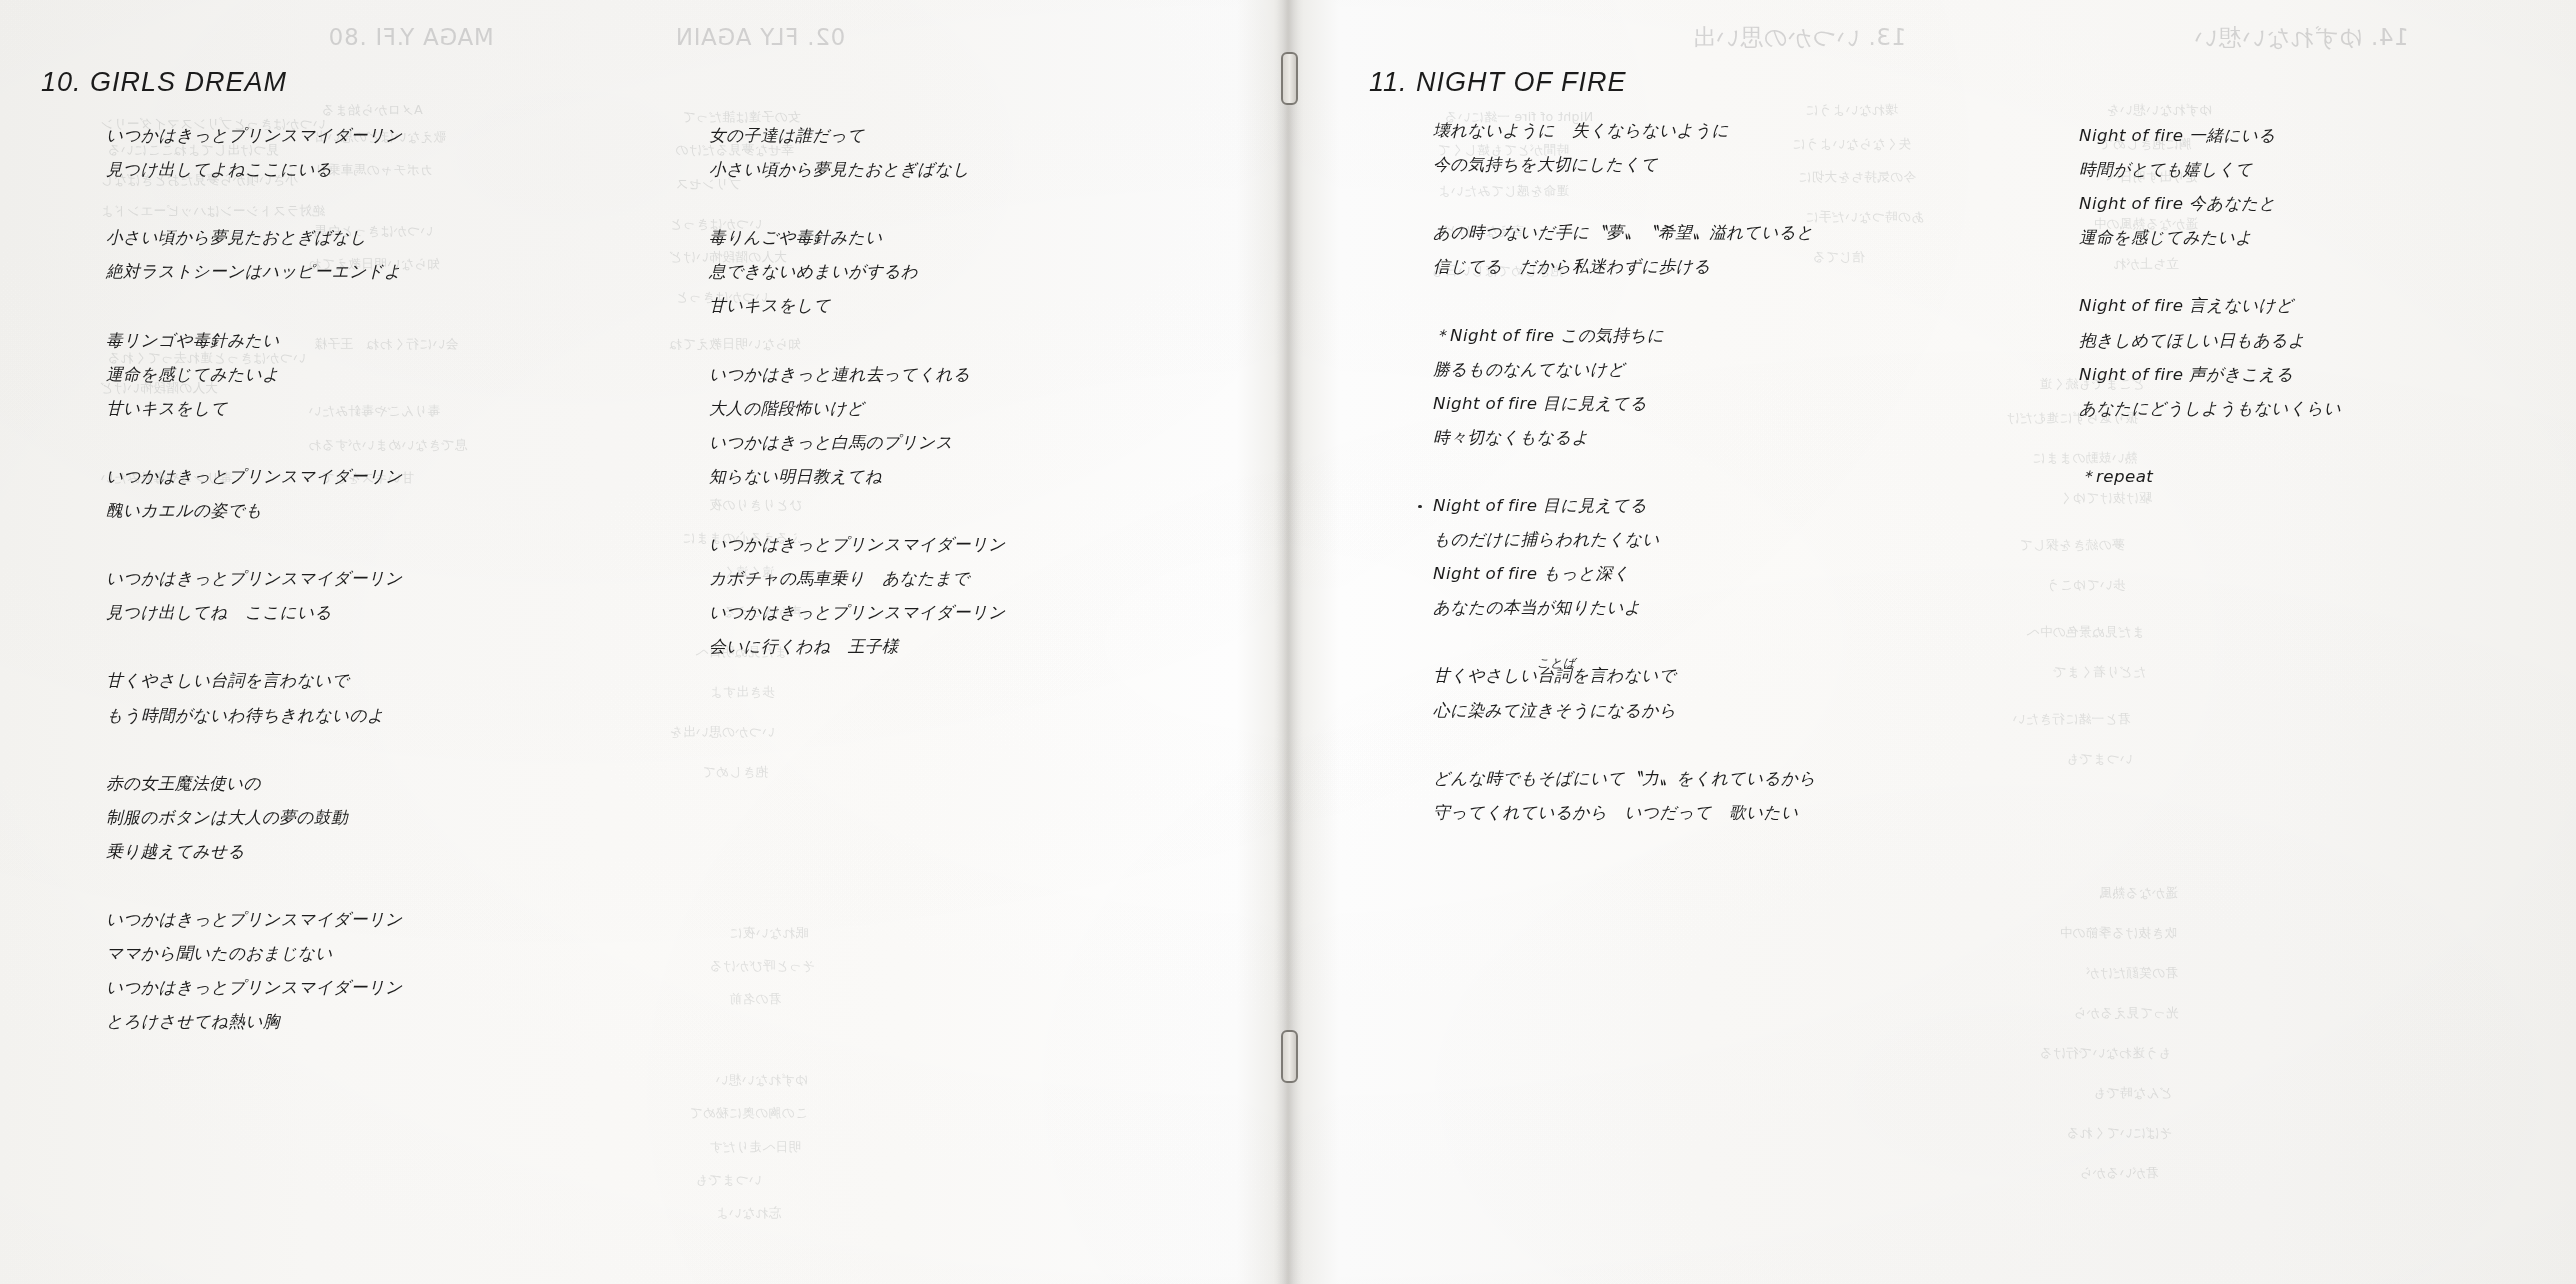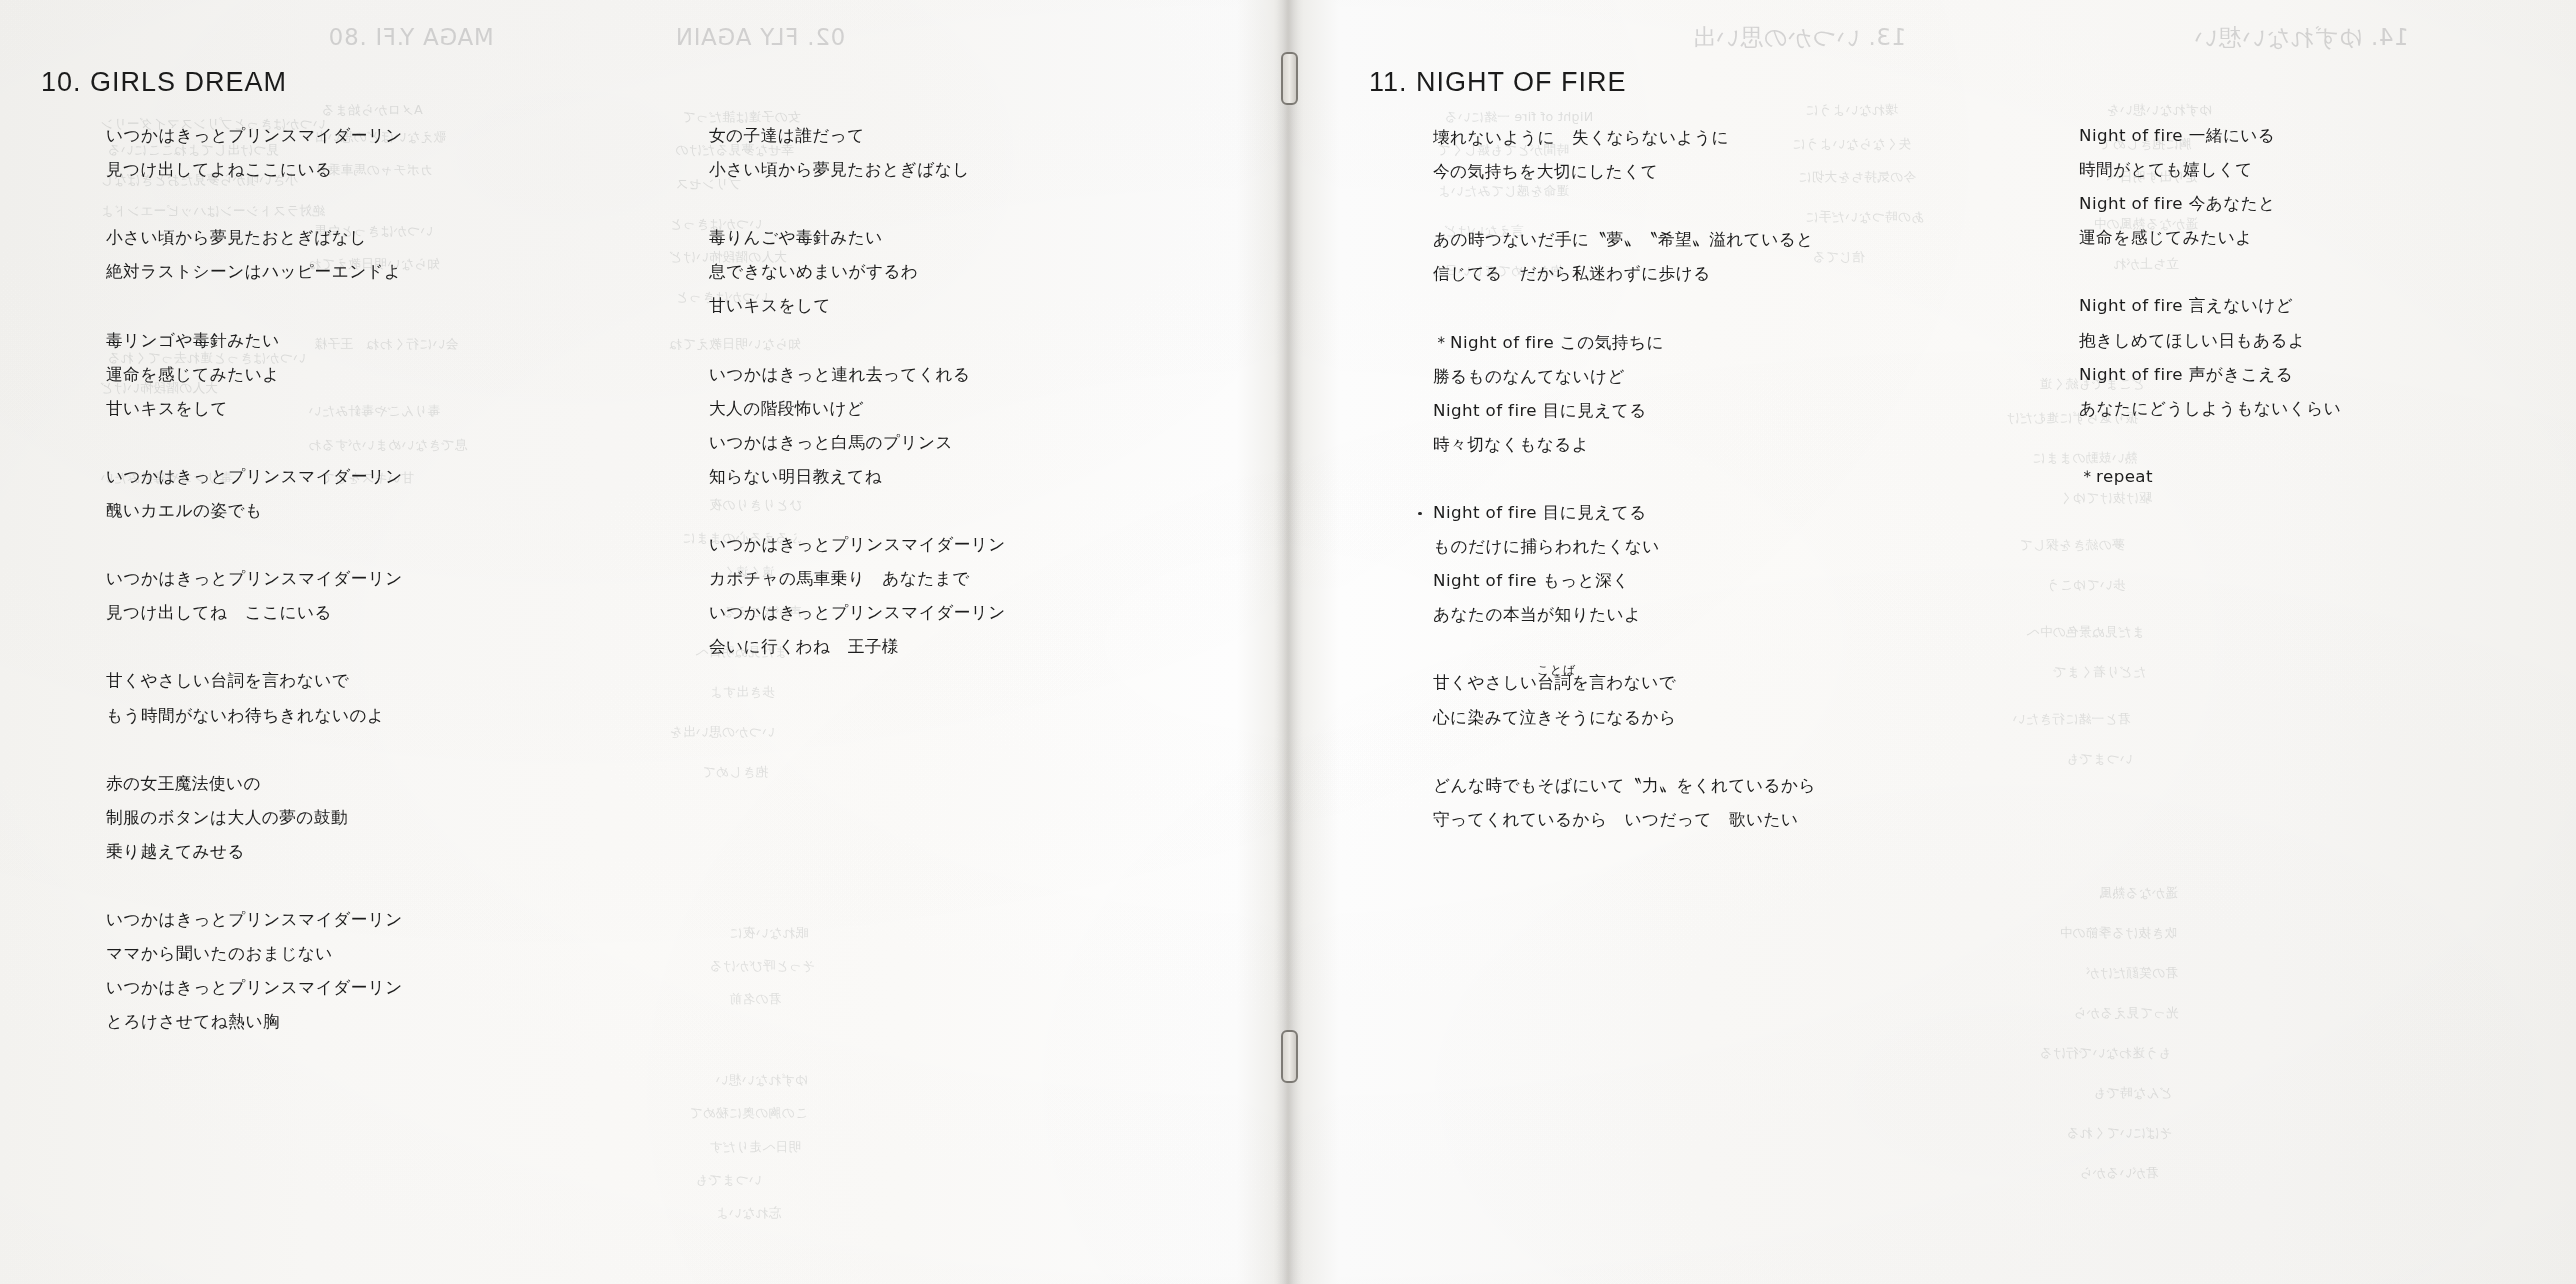--- a/index.html
+++ b/index.html
@@ -80,20 +80,21 @@
     font-size: 23px;
     color: rgba(80, 82, 88, 0.22);
     letter-spacing: 0.7px;
   }
 
   
   .page {
     position: absolute;
     top: 0;
     height: 1284px;
+    font-style: italic;
   }
   .page.left  { left: 0;     width: 1274px; }
   .page.right { left: 1303px; width: 1273px; }
 
   .song-title {
     position: absolute;
     font-size: 27px;
     font-weight: 400;
     letter-spacing: 1px;
     color: #1b1b1b;
@@ -281,21 +282,21 @@
         <div class="lyric-line">いつかはきっとプリンスマイダーリン</div>
         <div class="lyric-line">カボチャの馬車乗り　あなたまで</div>
         <div class="lyric-line">いつかはきっとプリンスマイダーリン</div>
         <div class="lyric-line">会いに行くわね　王子様</div>
       </div>
   </div>
 
   <div class="page right">
     <div class="song-title" style="left:66px; top:67px;">11. NIGHT OF FIRE</div>
 
-    <div class="lyric-col" id="right-col-a" style="left:130px; top:129px; width:508px;">
+    <div class="lyric-col" id="right-col-a" style="left:130px; top:122px; width:508px;">
         <div class="lyric-line">壊れないように　失くならないように</div>
         <div class="lyric-line">今の気持ちを大切にしたくて</div>
         <div class="lyric-line blank"></div>
         <div class="lyric-line">あの時つないだ手に〝夢〟〝希望〟溢れていると</div>
         <div class="lyric-line">信じてる　だから私迷わずに歩ける</div>
         <div class="lyric-line blank"></div>
         <div class="lyric-line">＊Night of fire この気持ちに</div>
         <div class="lyric-line">勝るものなんてないけど</div>
         <div class="lyric-line">Night of fire 目に見えてる</div>
         <div class="lyric-line">時々切なくもなるよ</div>

